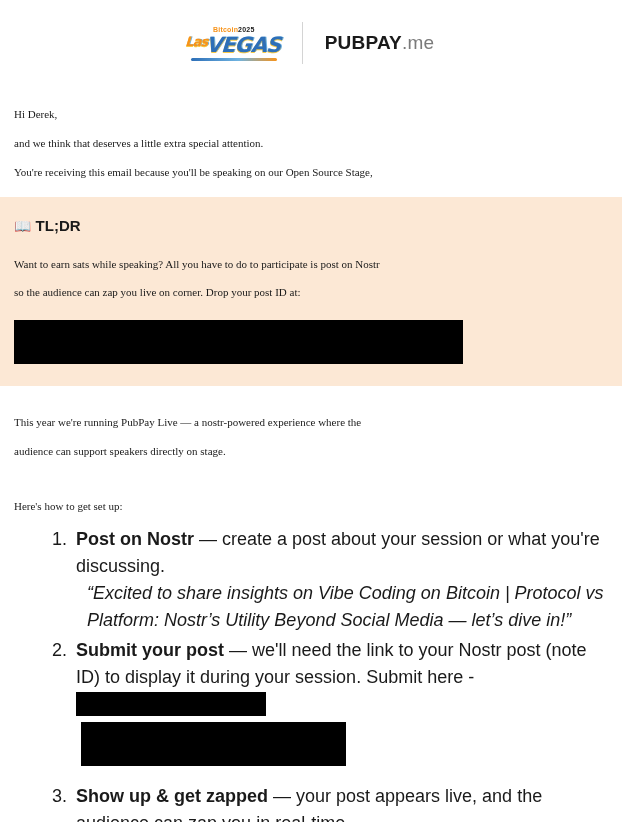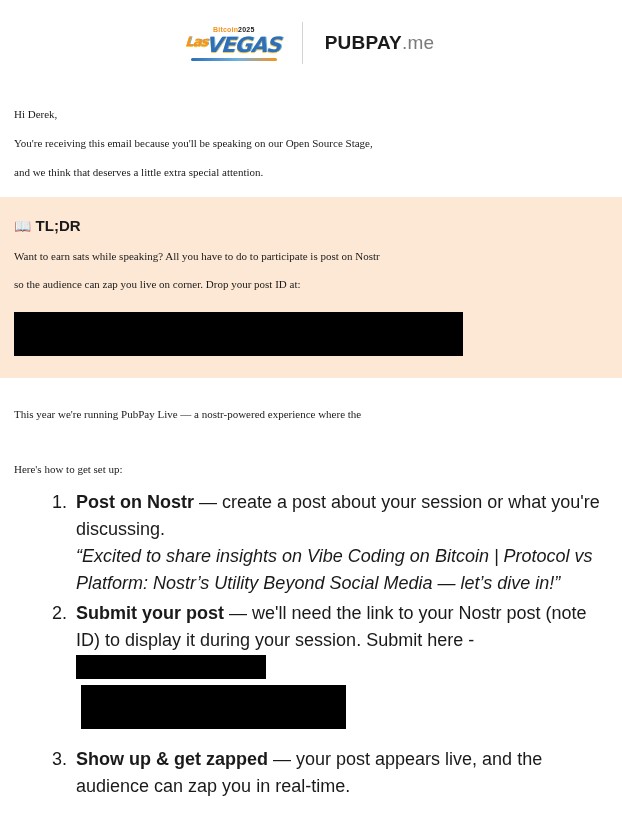--- a/index.html
+++ b/index.html
@@ -107,21 +107,21 @@
   }
 
   .tldr {
     background: #fce8d5;
     padding: 16px 14px 22px 14px;
   }
   .tldr-title {
     font-size: 15px;
     font-weight: bold;
     line-height: 26px;
-    margin-bottom: 4px;
+    margin-bottom: 12px;
   }
   .tldr-title .emoji {
     font-size: 14px;
   }
   .tldr p {
     line-height: 27px;
   }
   .redact {
     background: #000000;
     display: block;
@@ -152,20 +152,21 @@
   }
   ol li::marker {
     color: #1a1a1a;
   }
   .strongterm {
     font-weight: bold;
   }
   .quote {
     font-style: italic;
     display: block;
+    margin-left: 11px;
   }
   .redact-2 {
     display: inline-block;
     width: 190px;
     height: 24px;
     vertical-align: -6px;
   }
   .redact-3 {
     width: 265px;
     height: 44px;
@@ -193,36 +194,37 @@
       </div>
       <div class="divider"></div>
       <div class="pubpay">
         <span>PUBPAY</span><span class="me">.me</span>
       </div>
     </div>
   </div>
 
   <div class="plain">
     <p>Hi Derek,</p>
+    <p>and we think that deserves a little extra special attention.</p>
     <p>You're receiving this email because you'll be speaking on our Open Source Stage,</p>
-    <p>and we think that deserves a little extra special attention.</p>
   </div>
 
   <div class="tldr">
     <div class="tldr-title">
       <span class="emoji">📖</span>
       <span>TL;DR</span>
     </div>
     <p>Want to earn sats while speaking? All you have to do to participate is post on Nostr</p>
     <p>so the audience can zap you live on corner. Drop your post ID at:</p>
     <span class="redact redact-1"></span>
   </div>
 
   <div class="mid">
     <p>This year we're running PubPay Live — a nostr-powered experience where the</p>
+    <p>audience can support speakers directly on stage.</p>
     <div class="gap"></div>
     <p>Here's how to get set up:</p>
 
     <ol>
       <li>
         <span class="strongterm">Post on Nostr</span><span> — create a post about your session or what you're discussing.</span>
         <span class="quote">“Excited to share insights on Vibe Coding on Bitcoin | Protocol vs Platform: Nostr’s Utility Beyond Social Media — let’s dive in!”</span>
       </li>
       <li>
         <span class="strongterm">Submit your post</span><span> — we'll need the link to your Nostr post (note ID) to display it during your session. Submit here - </span><span class="redact redact-2"></span>

